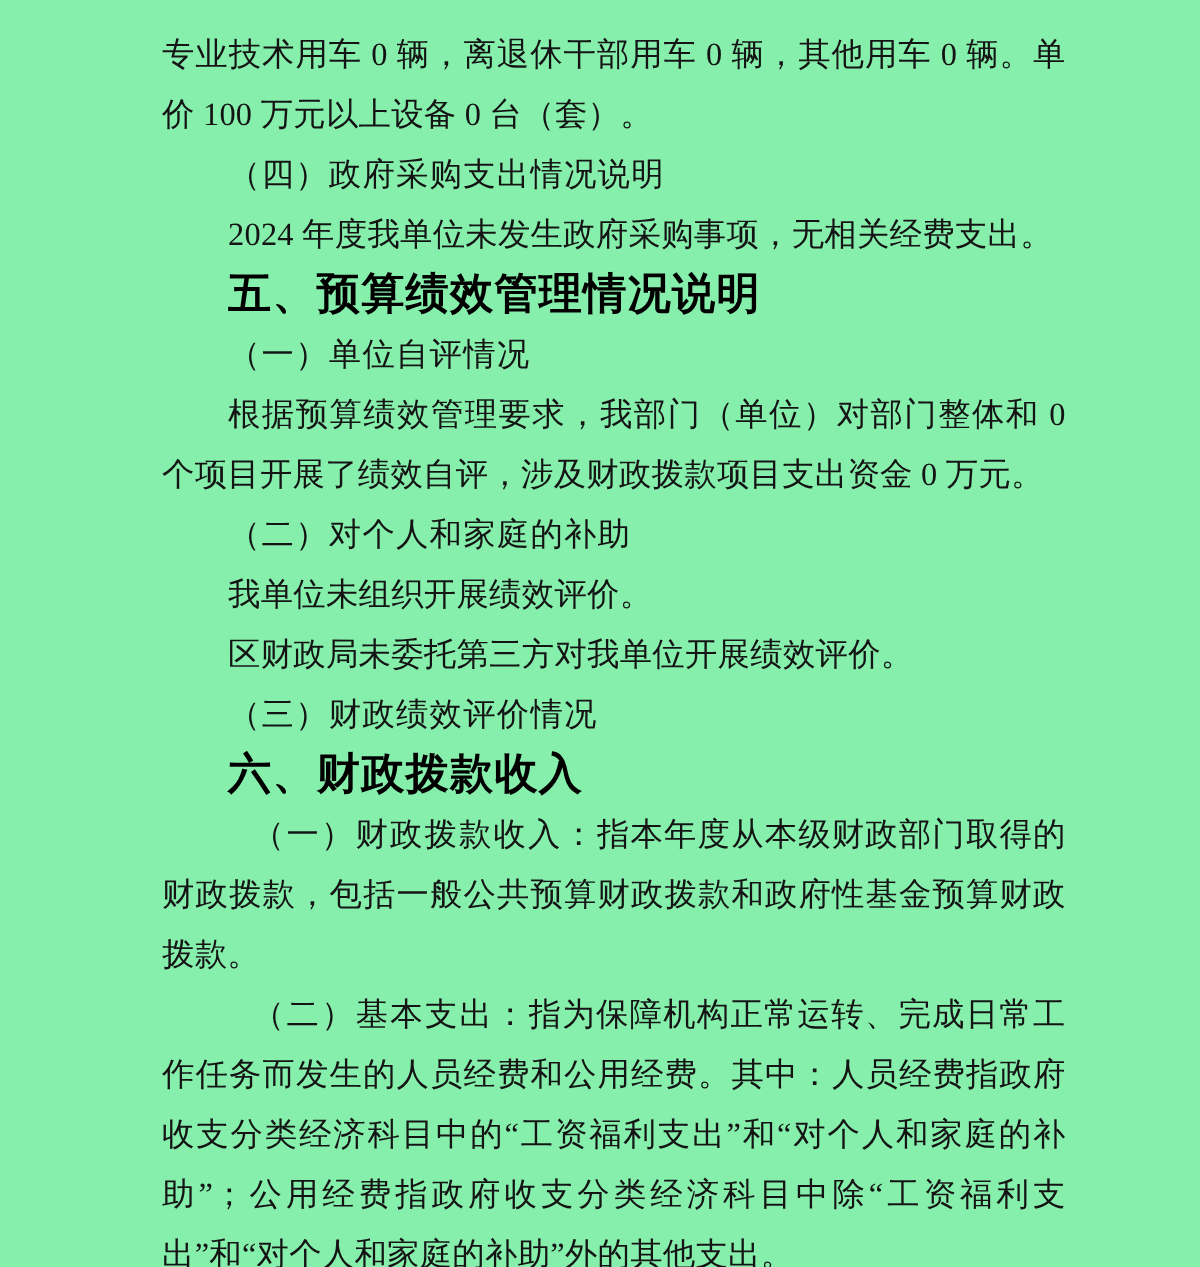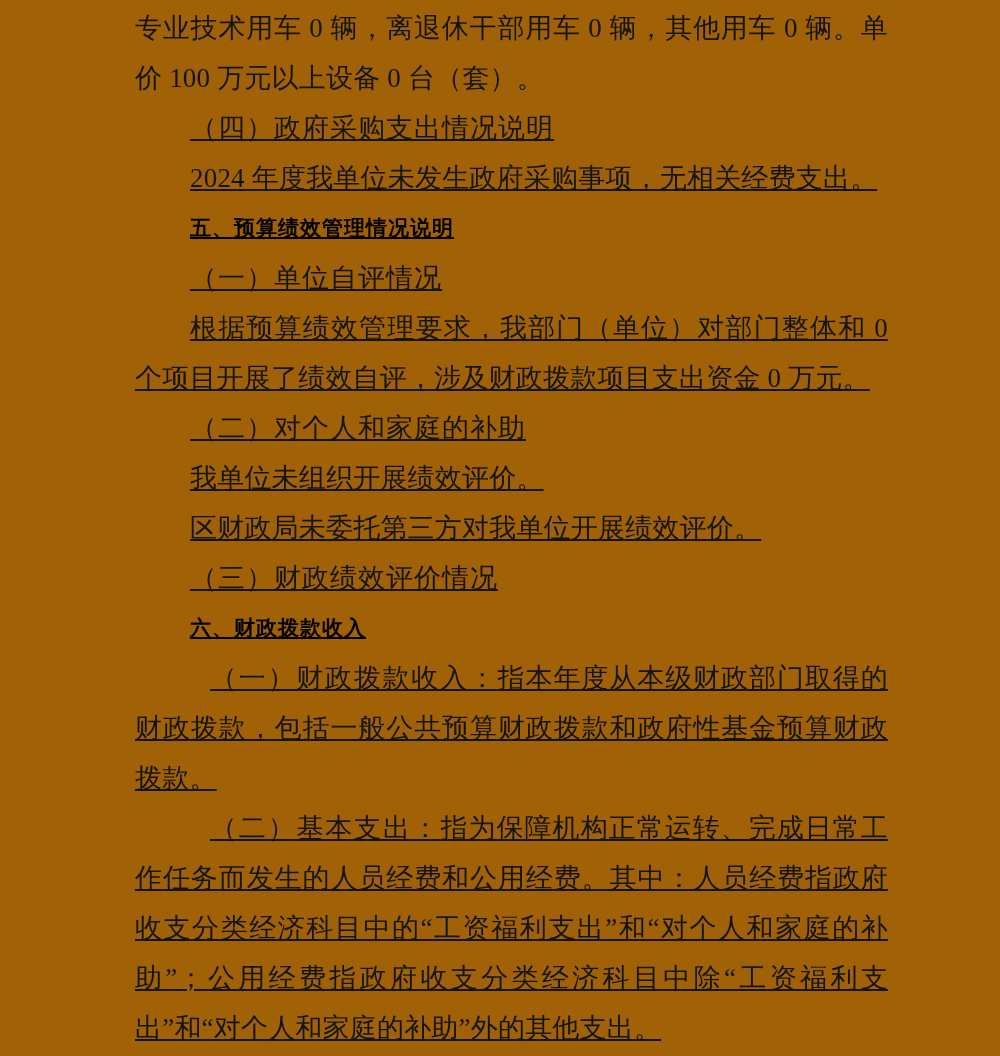--- a/index.html
+++ b/index.html
@@ -9,43 +9,42 @@
   body {
     width: 1000px;
     height: 1056px;
     background: #ffffff;
     overflow: hidden;
   }
   .doc-page {
     box-sizing: border-box;
     width: 1000px;
     height: 1056px;
-    padding: 3px 112px 0 135px;
-    background: #a16207;
+    padding: 20px 112px 0 135px;
+    background: #86efac;
     font-family: "Liberation Serif", "DejaVu Serif", serif;
     color: #141414;
   }
   .para {
     margin: 0;
     font-size: 27px;
     line-height: 50px;
     letter-spacing: 0.2px;
     text-align: justify;
     text-align-last: left;
     text-justify: inter-character;
     word-break: break-all;
   }
   .indent {
     text-indent: 55px;
-    text-decoration: underline;
   }
   .heading {
     font-family: "Liberation Sans", "DejaVu Sans", sans-serif;
     font-weight: 700;
-    font-size: 21px;
+    font-size: 36px;
     letter-spacing: 1px;
     color: #000000;
     text-align: right;
   }
   .subhead {
     letter-spacing: 1px;
   }
   .lead {
     letter-spacing: 1px;
     margin-left: 20px;

